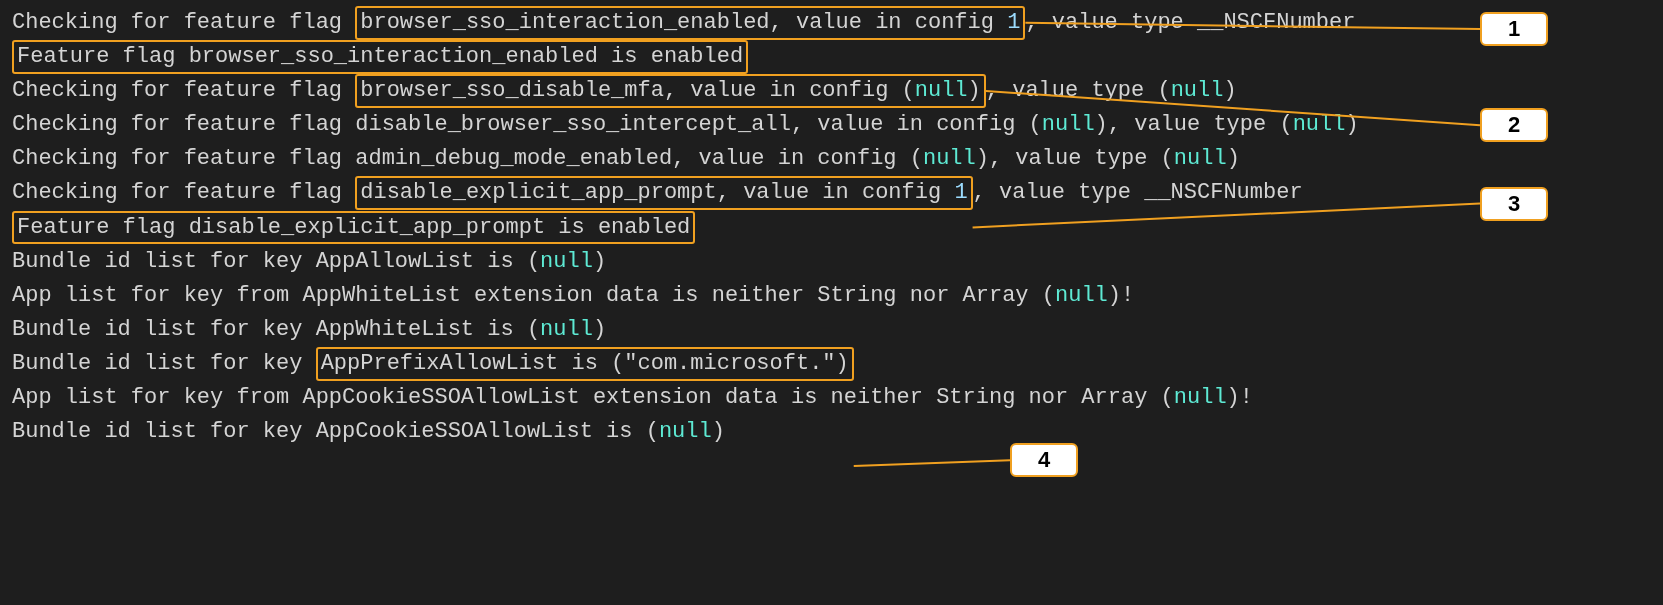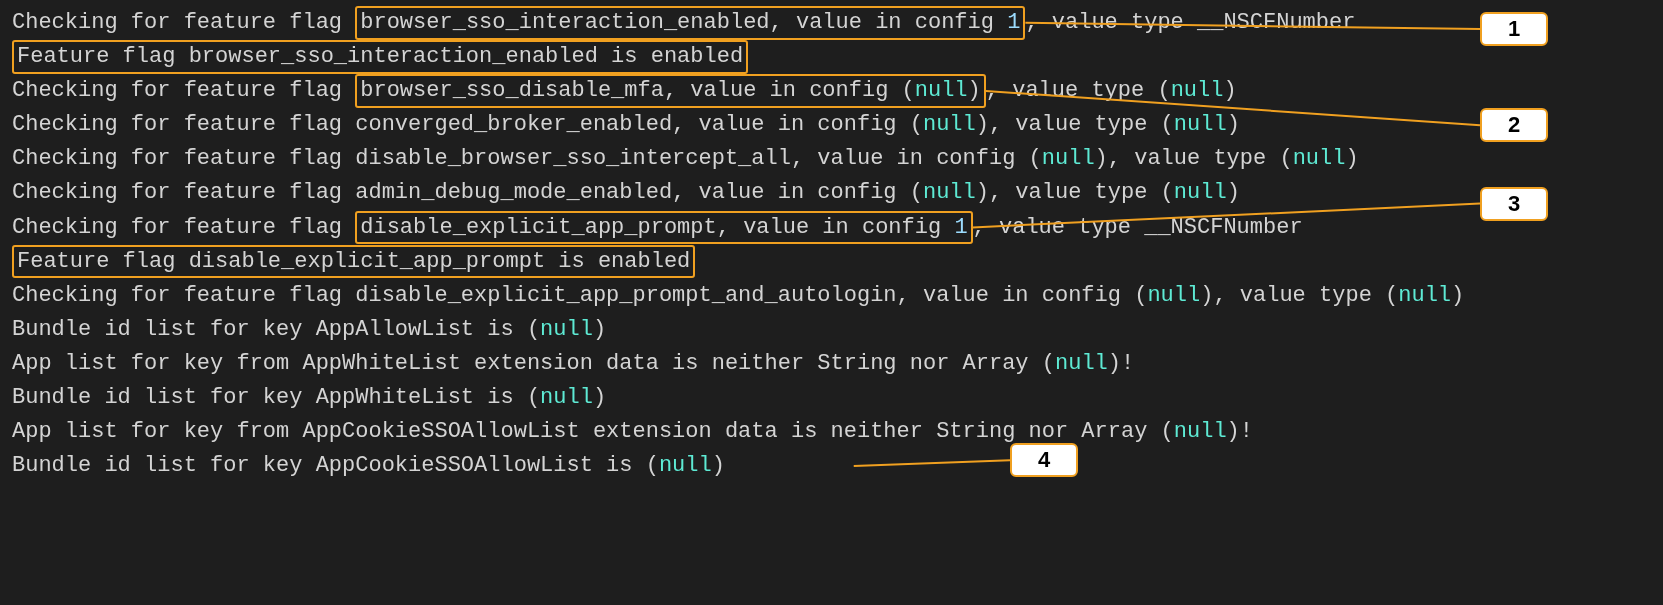--- a/index.html
+++ b/index.html
@@ -80,57 +80,54 @@
   </span>
 
   <span class="log-line">
     <span class="mark" id="mark2line"><span>Feature flag browser_sso_interaction_enabled is enabled</span></span>
   </span>
 
   <span class="log-line">
     <span>Checking for feature flag </span><span class="mark" id="mark2"><span>browser_sso_disable_mfa, value in config (</span><span class="kw-null">null</span><span>)</span></span><span>, value type (</span><span class="kw-null">null</span><span>)</span>
   </span>
 
-  <span class="log-line">
-    <span>Checking for feature flag converged_broker_enabled, value in config (</span><span class="kw-null">null</span><span>), value type (</span><span class="kw-null">null</span><span>)</span>
-  </span>
 
   <span class="log-line">
     <span>Checking for feature flag disable_browser_sso_intercept_all, value in config (</span><span class="kw-null">null</span><span>), value type (</span><span class="kw-null">null</span><span>)</span>
   </span>
 
   <span class="log-line">
     <span>Checking for feature flag admin_debug_mode_enabled, value in config (</span><span class="kw-null">null</span><span>), value type (</span><span class="kw-null">null</span><span>)</span>
   </span>
 
   <span class="log-line">
     <span>Checking for feature flag </span><span class="mark" id="mark3"><span>disable_explicit_app_prompt, value in config </span><span class="kw-num">1</span></span><span>, value type __NSCFNumber</span>
   </span>
 
   <span class="log-line">
     <span class="mark"><span>Feature flag disable_explicit_app_prompt is enabled</span></span>
   </span>
 
-  <span class="log-line">
-    <span>Checking for feature flag disable_explicit_app_prompt_and_autologin, value in config (</span><span class="kw-null">null</span><span>), value type (</span><span class="kw-null">null</span><span>)</span>
-  </span>
 
 
   <span class="log-line">
     <span>Bundle id list for key AppAllowList is (</span><span class="kw-null">null</span><span>)</span>
   </span>
 
   <span class="log-line">
     <span>App list for key from AppWhiteList extension data is neither String nor Array (</span><span class="kw-null">null</span><span>)!</span>
   </span>
 
   <span class="log-line">
     <span>Bundle id list for key AppWhiteList is (</span><span class="kw-null">null</span><span>)</span>
   </span>
 
+  <span class="log-line">
+    <span>Bundle id list for key </span><span class="mark" id="mark4"><span>AppPrefixAllowList is ("com.microsoft.")</span></span>
+  </span>
 
   <span class="log-line">
     <span>App list for key from AppCookieSSOAllowList extension data is neither String nor Array (</span><span class="kw-null">null</span><span>)!</span>
   </span>
 
   <span class="log-line">
     <span>Bundle id list for key AppCookieSSOAllowList is (</span><span class="kw-null">null</span><span>)</span>
   </span>
 
 </div>

